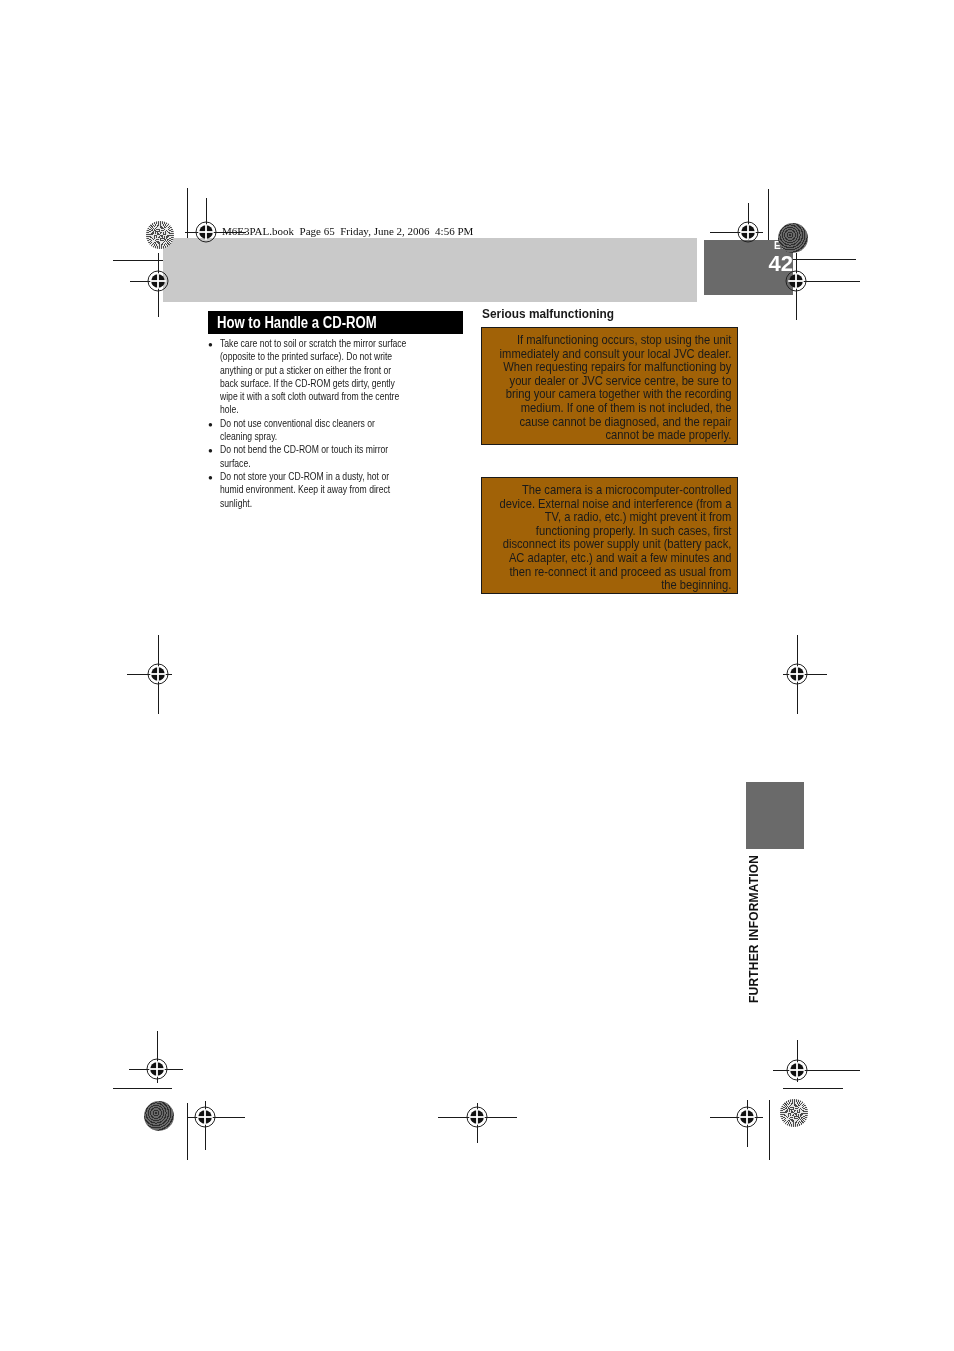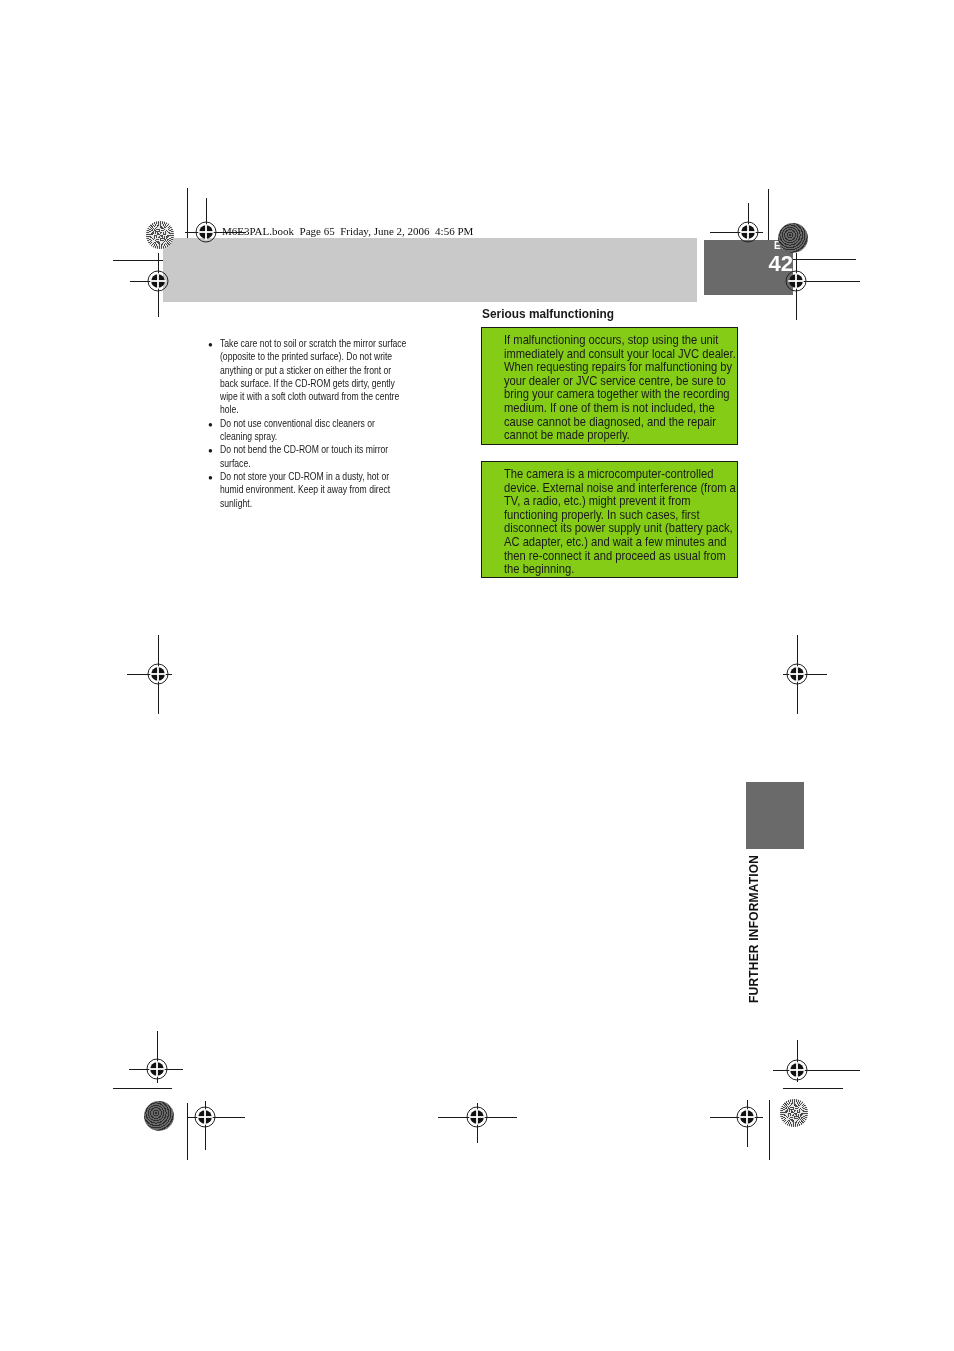--- a/index.html
+++ b/index.html
@@ -36,42 +36,45 @@
     transform:scaleX(.82);transform-origin:0 50%;white-space:pre;width:300px;}
   .bullets{position:absolute;left:208px;top:337px;width:252px;z-index:4;}
   .bullet-row{display:flex;align-items:flex-start;}
   .bullet-dot{width:12px;flex:0 0 12px;font-size:8px;line-height:13.3px;padding-top:1px;}
   .bullet-text{font-size:10px;line-height:13.3px;width:278px;}
 
   
   .subhead{position:absolute;left:482px;top:306px;z-index:4;font-weight:bold;font-size:13.5px;
     transform:scaleX(.88);transform-origin:0 0;white-space:pre;}
   .notebox{position:absolute;left:481px;width:257px;border:1px solid #1a1a1a;box-sizing:border-box;
-    padding:5px 22px;z-index:4;background:#84cc16;}
+    padding:5px 6px;z-index:4;background:#a16207;text-align:right;}
   .notebox .cond{font-size:13px;line-height:13.6px;width:283px;}
   #notebox1{top:327px;height:118px;}
-  #notebox2{top:461px;height:117px;}
+  #notebox2{top:477px;height:117px;}
 
   
   .tabbox{position:absolute;left:746px;top:782px;width:58px;height:67px;z-index:3;}
   .vlabel{position:absolute;left:747px;top:1003px;transform:rotate(-90deg);transform-origin:0 0;
     width:146px;font-weight:bold;font-size:12px;letter-spacing:.2px;white-space:pre;z-index:4;color:#111;}
 </style>
 </head>
 <body>
 
 <div id="page">
 
   <div class="band" style="background:#c9c9c9;"></div>
   <div class="pagebadge" style="background:#6a6a6a;">
     <span class="en">EN</span>
     <span class="num">42</span>
   </div>
   <div class="headerline">M6E3PAL.book  Page 65  Friday, June 2, 2006  4:56 PM</div>
 
+  <div class="titlebar">
+    <span>How to Handle a CD-ROM</span>
+  </div>
 
   <div class="bullets">
     <div class="bullet-row">
       <span class="bullet-dot">●</span>
       <span class="bullet-text">
           <span class="cond">Take care not to soil or scratch the mirror surface
 (opposite to the printed surface). Do not write
 anything or put a sticker on either the front or
 back surface. If the CD-ROM gets dirty, gently
 wipe it with a soft cloth outward from the centre

